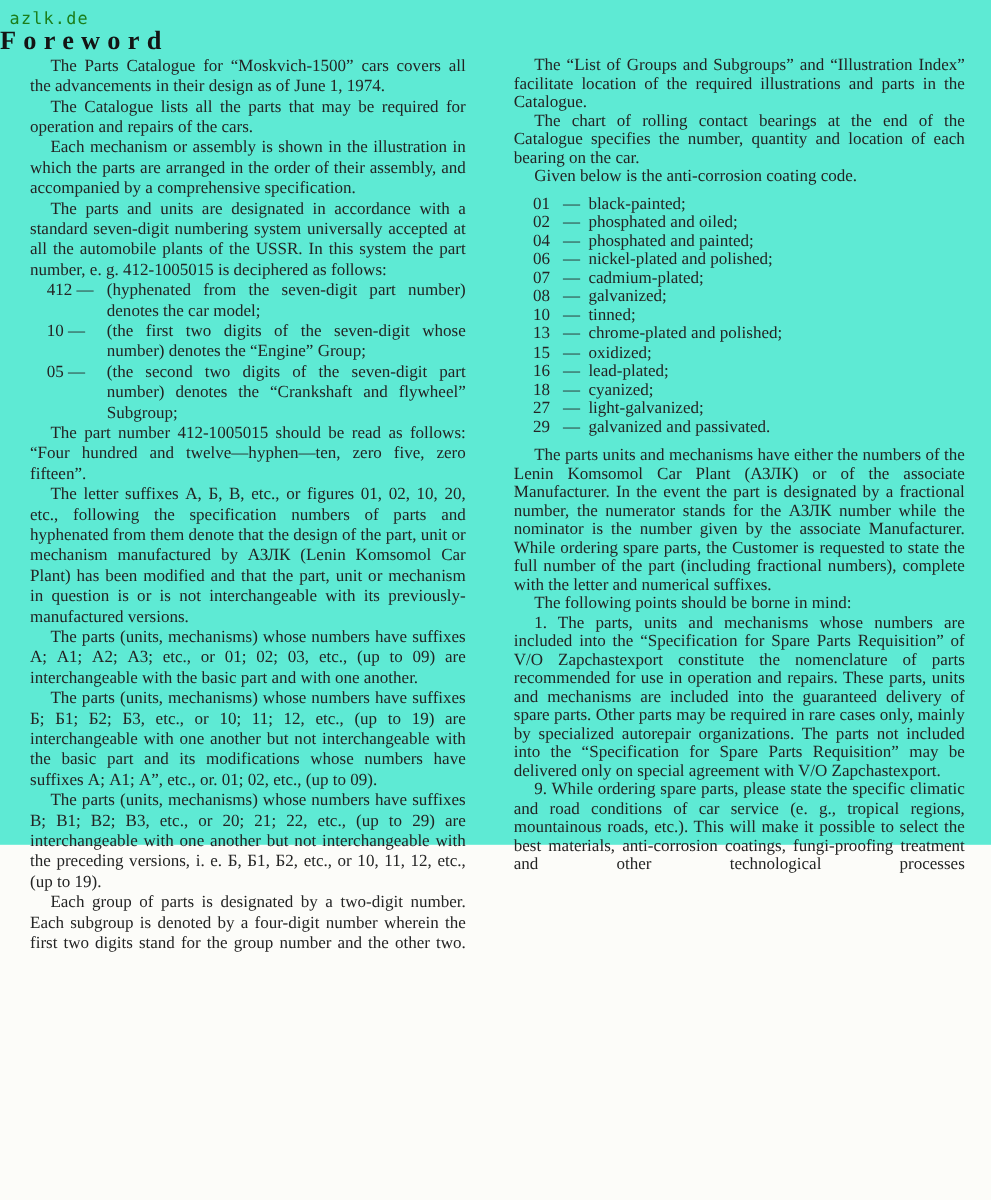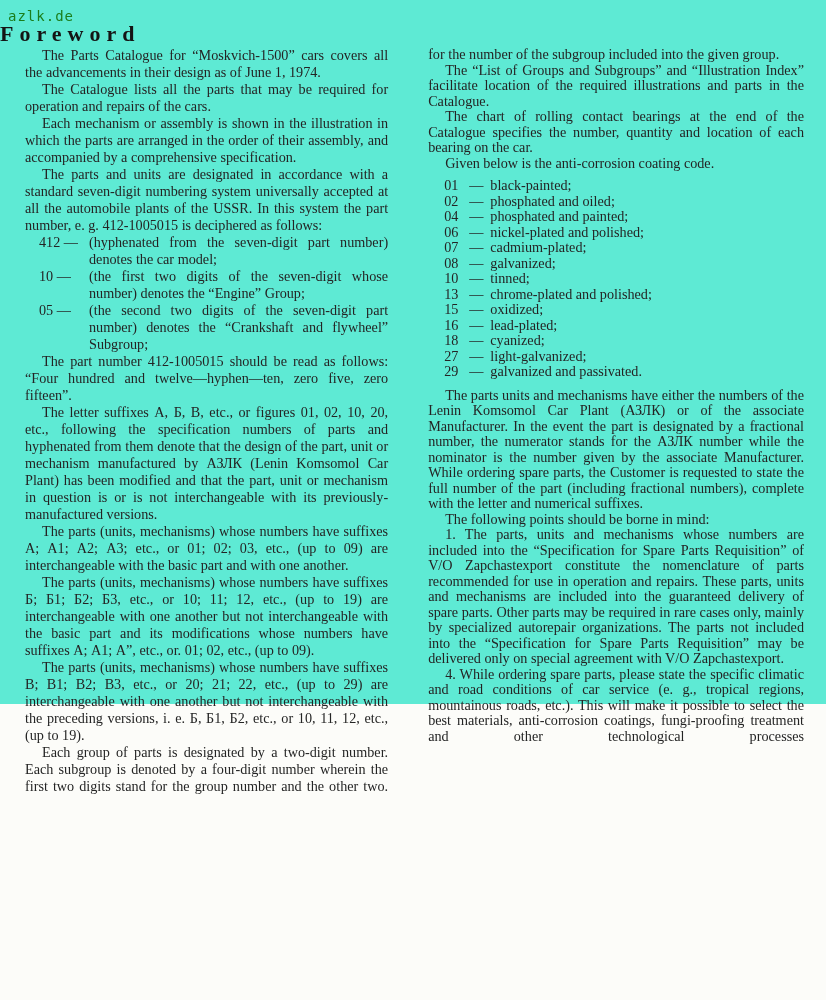--- a/index.html
+++ b/index.html
@@ -68,21 +68,20 @@
           <span class="def-text">(the second two digits of the seven-digit part number) denotes the “Crankshaft and flywheel” Subgroup;</span>
         </div>
         <p class="para">The part number 412-1005015 should be read as follows: “Four hundred and twelve—hyphen—ten, zero five, zero fifteen”.</p>
         <p class="para">The letter suffixes А, Б, В, etc., or figures 01, 02, 10, 20, etc., following the specification numbers of parts and hyphenated from them denote that the design of the part, unit or mechanism manufactured by АЗЛК (Lenin Komsomol Car Plant) has been modified and that the part, unit or mechanism in question is or is not interchangeable with its previously-manufactured versions.</p>
         <p class="para">The parts (units, mechanisms) whose numbers have suffixes А; А1; А2; А3; etc., or 01; 02; 03, etc., (up to 09) are interchangeable with the basic part and with one another.</p>
         <p class="para">The parts (units, mechanisms) whose numbers have suffixes Б; Б1; Б2; Б3, etc., or 10; 11; 12, etc., (up to 19) are interchangeable with one another but not interchangeable with the basic part and its modifications whose numbers have suffixes А; А1; А”, etc., or. 01; 02, etc., (up to 09).</p>
         <p class="para">The parts (units, mechanisms) whose numbers have suffixes В; В1; В2; В3, etc., or 20; 21; 22, etc., (up to 29) are interchangeable with one another but not interchangeable with the preceding versions, i. e. Б, Б1, Б2, etc., or 10, 11, 12, etc., (up to 19).</p>
         <p class="para justify-last">Each group of parts is designated by a two-digit number. Each subgroup is denoted by a four-digit number wherein the first two digits stand for the group number and the other two.</p>
       </div>
     <div class="col col-right">
-        <p class="para noindent">for the number of the subgroup included into the given group.</p>
         <p class="para">The “List of Groups and Subgroups” and “Illustration Index” facilitate location of the required illustrations and parts in the Catalogue.</p>
         <p class="para">The chart of rolling contact bearings at the end of the Catalogue specifies the number, quantity and location of each bearing on the car.</p>
         <p class="para">Given below is the anti-corrosion coating code.</p>
         <div class="code-row">
           <span class="code-num">01</span>
           <span class="code-dash">—</span>
           <span class="code-desc">black-painted;</span>
         </div>
         <div class="code-row">
           <span class="code-num">02</span>
@@ -140,17 +139,17 @@
           <span class="code-desc">light-galvanized;</span>
         </div>
         <div class="code-row">
           <span class="code-num">29</span>
           <span class="code-dash">—</span>
           <span class="code-desc">galvanized and passivated.</span>
         </div>
         <p class="para">The parts units and mechanisms have either the numbers of the Lenin Komsomol Car Plant (АЗЛК) or of the associate Manufacturer. In the event the part is designated by a fractional number, the numerator stands for the АЗЛК number while the nominator is the number given by the associate Manufacturer. While ordering spare parts, the Customer is requested to state the full number of the part (including fractional numbers), complete with the letter and numerical suffixes.</p>
         <p class="para">The following points should be borne in mind:</p>
         <p class="para">1. The parts, units and mechanisms whose numbers are included into the “Specification for Spare Parts Requisition” of V/O Zapchastexport constitute the nomenclature of parts recommended for use in operation and repairs. These parts, units and mechanisms are included into the guaranteed delivery of spare parts. Other parts may be required in rare cases only, mainly by specialized autorepair organizations. The parts not included into the “Specification for Spare Parts Requisition” may be delivered only on special agreement with V/O Zapchastexport.</p>
-        <p class="para justify-last">4. While ordering spare parts, please state the specific climatic and road conditions of car service (e. g., tropical regions, mountainous roads, etc.). This will make it possible to select the best materials, anti-corrosion coatings, fungi-proofing treatment and other technological processes</p>
+        <p class="para justify-last">9. While ordering spare parts, please state the specific climatic and road conditions of car service (e. g., tropical regions, mountainous roads, etc.). This will make it possible to select the best materials, anti-corrosion coatings, fungi-proofing treatment and other technological processes</p>
       </div>
   </div>
   <div class="page-number">7</div>
 </div>
 
 </body></html>

